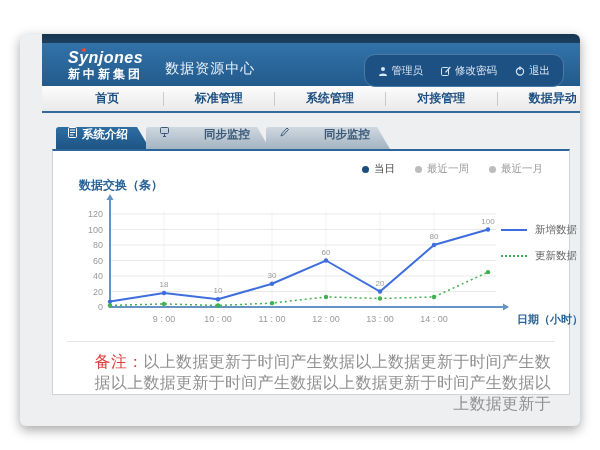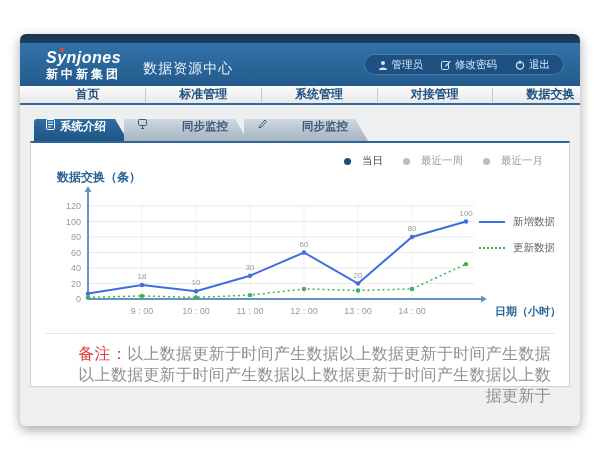--- a/index.html
+++ b/index.html
@@ -1,50 +1,50 @@
 <!DOCTYPE html>
 <html><head>
 <meta charset="utf-8">
 <style>
   * { margin:0; padding:0; box-sizing:border-box; }
   html,body { width:600px; height:450px; background:#ffffff; font-family:"Liberation Sans", sans-serif; overflow:hidden; }
   .screen { position:relative; width:600px; height:450px; background:#ffffff; }
-  .app-card { position:absolute; left:20px; top:34px; width:560px; height:392px; background:#edeff1; border-radius:6px; box-shadow:0 4px 12px rgba(0,0,0,0.35); overflow:hidden; }
+  .app-card { position:absolute; left:20px; top:34px; width:560px; height:392px; background:#edeff1; border-radius:6px; box-shadow:0 4px 12px rgba(0,0,0,0.35); overflow:hidden;padding-left:22px; }
 
   
   .top-strip { height:9px; background:linear-gradient(#16354f,#1d4061); }
 
   
   .header { height:43px; background:linear-gradient(#3273a9,#235a8c); display:flex; align-items:center; padding:0 14px 0 26px; position:relative; }
   .brand { position:relative; line-height:1; }
   .brand-name { display:block; color:#fff; font-weight:bold; font-style:italic; font-size:16px; letter-spacing:0.5px; }
   .brand-dot { position:absolute; left:14px; top:-2px; width:4px; height:4px; border-radius:50%; background:#e8483a; }
   .brand-sub { display:block; color:#fff; font-weight:bold; font-size:12px; letter-spacing:3px; margin-top:2px; }
   .page-title { color:#eaf2f9; font-size:14px; margin-left:22px; margin-top:8px; letter-spacing:1px; }
-  .user-menu { position:absolute; right:16px; top:11px; height:21px; display:flex; align-items:center; background:#1d5183; border:1px solid #4a7ba6; border-radius:11px; padding:0 4px; }
+  .user-menu { position:absolute; right:16px; top:11px; height:33px; display:flex; align-items:center; background:#1d5183; border:1px solid #4a7ba6; border-radius:11px; padding:0 4px; }
   .user-btn { display:flex; align-items:center; gap:4px; color:#d8e6f2; font-size:10.5px; padding:0 9px; cursor:pointer; white-space:nowrap; }
   .user-btn svg { display:block; }
 
   
-  .main-nav { height:19px; background:linear-gradient(#fcfcfc,#e9e9e9); border-bottom:2px solid #35699c; display:flex; align-items:center; padding-left:38px;gap:28px; }
+  .main-nav { height:27px; background:linear-gradient(#fcfcfc,#e9e9e9); border-bottom:2px solid #35699c; display:flex; align-items:center; padding-left:38px;gap:28px; }
   .nav-item { color:#1d5082; font-size:12px; font-weight:bold; width:90px; text-align:center; cursor:pointer; }
   .nav-sep { width:1px; height:14px; background:#c9c9c9; }
 
   
   .content { padding-top:14px; height:340px; }
   .tab-row { display:flex; align-items:flex-end; margin:0 10px; height:22px; position:relative; z-index:2; }
   .tab { height:22px; display:flex; gap:5px; font-size:11.5px; font-weight:bold; cursor:pointer; clip-path:polygon(0 0, calc(100% - 13px) 0, 100% 100%, 0 100%); border-radius:3px 0 0 0; }
   .tab.active { background:linear-gradient(#2e6da3,#1d5483); color:#ffffff; padding:0 22px 0 12px; margin-left:4px; }
   .tab.inactive { background:linear-gradient(#cfd8e0,#a4b4c2); color:#3c5a77; padding:0 20px 0 14px; margin-left:-4px;gap:35px; }
   .tab .tab-icon { display:block; }
 
   .panel { background:#ffffff; border:1px solid #ccd3d9; border-top:2px solid #2d659a; margin:0 10px; height:246px; position:relative; }
 
   .period-row { display:flex; justify-content:flex-end; gap:20px; padding:10px 26px 0 0; height:26px; }
-  .period-opt { display:flex; align-items:center; gap:11px; font-size:10.5px; color:#999; cursor:pointer; }
+  .period-opt { display:flex; align-items:center; gap:5px; font-size:10.5px; color:#999; cursor:pointer; }
   .period-opt .dot { width:7px; height:7px; border-radius:50%; background:#bcbcbc; }
   .period-opt.selected { color:#444; }
   .period-opt.selected .dot { background:#1a4e7e; }
 
   .y-axis-title { color:#2a6397; font-size:12px; font-weight:bold; margin:0 0 0 26px; height:16px; }
 
   .chart-wrap { position:relative; width:540px; height:140px; }
   .series-legend { position:absolute; right:16px; top:30px; display:flex; flex-direction:column; gap:12px; }
   .legend-item { display:flex; align-items:center; gap:8px; font-size:10.5px; color:#666; cursor:pointer; white-space:nowrap; }
   .swatch { width:26px; height:0; }
@@ -103,21 +103,21 @@
 
     <div class="main-nav">
       <div class="nav-item">首页</div>
       <div class="nav-sep"></div>
       <div class="nav-item">标准管理</div>
       <div class="nav-sep"></div>
       <div class="nav-item">系统管理</div>
       <div class="nav-sep"></div>
       <div class="nav-item">对接管理</div>
       <div class="nav-sep"></div>
-      <div class="nav-item">数据交换</div>
+      <div class="nav-item">数据异动</div>
     </div>
 
     <div class="content">
       <div class="tab-row">
         <div class="tab active">
           <span class="tab-icon">
             <svg width="9" height="11" viewBox="0 0 9 11">
                 <rect x="0.5" y="0.5" width="8" height="10" rx="1" fill="none" stroke="#ffffff"></rect>
                 <line x1="2" y1="3" x2="7" y2="3" stroke="#ffffff"></line>
                 <line x1="2" y1="5.5" x2="7" y2="5.5" stroke="#ffffff"></line>

